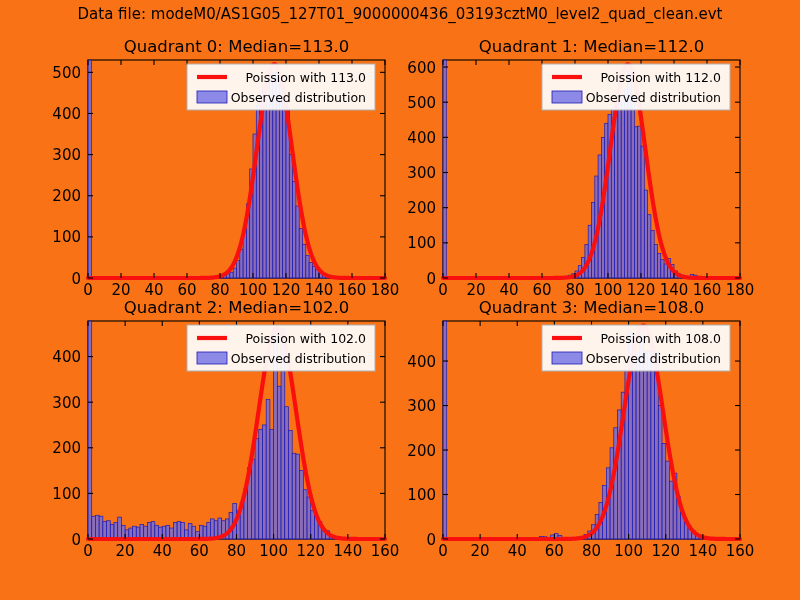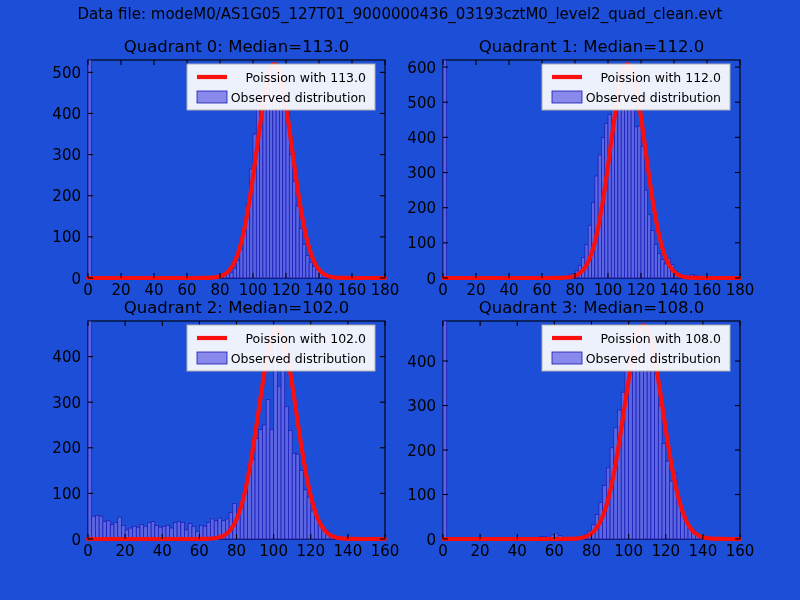--- a/index.html
+++ b/index.html
@@ -10,21 +10,21 @@
   body {
     width: 800px;
     height: 600px;
     font-family: "DejaVu Sans", sans-serif;
     overflow: hidden;
   }
   #figure {
     position: relative;
     width: 800px;
     height: 600px;
-    background: #1d4ed8;
+    background: #f97316;
   }
   #figure-title {
     position: absolute;
     top: 5px;
     left: 0;
     width: 800px;
     text-align: center;
     font-size: 15px;
     color: #000000;
     font-family: "DejaVu Sans", sans-serif;

